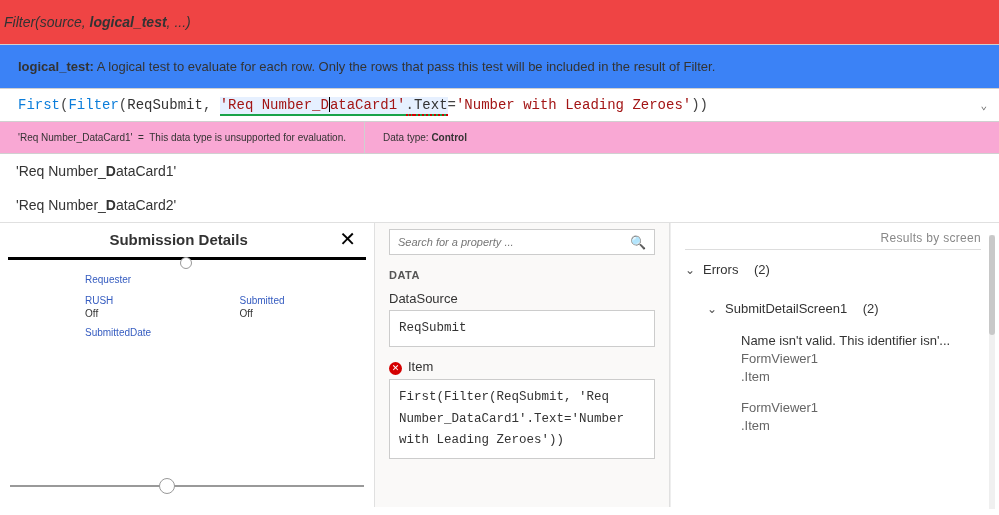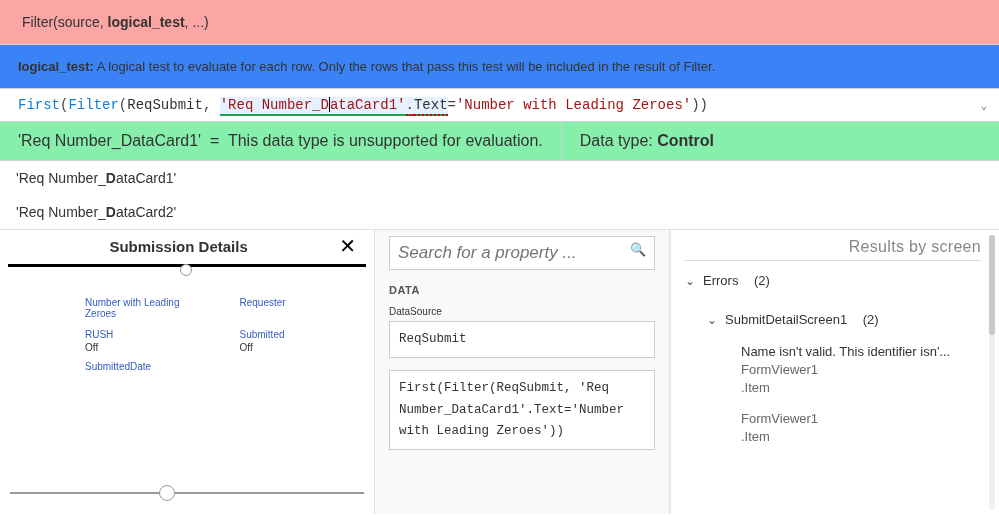--- a/index.html
+++ b/index.html
@@ -9,24 +9,25 @@
       color: #333;
       background: #fff;
       width: 999px;
       height: 515px;
       overflow: hidden;
       position: relative;
     }
 
     
     .signature-bar {
-      background: #fca5a5;
-      padding: 14px 22px;
+      background: #ef4444;
+      padding: 14px 4px;
       border-bottom: 1px solid #d0d0d0;
       font-size: 14px;
+      font-style: italic;
     }
     .description-bar {
       background: #3b82f6;
       padding: 14px 18px;
       border-bottom: 1px solid #d0d0d0;
       font-size: 13px;
     }
     .description-bar b { font-weight: 600; }
 
     
@@ -63,23 +64,23 @@
       position: absolute;
       right: 12px;
       top: 10px;
       color: #666;
       font-size: 11px;
     }
 
     
     .eval-bar {
       display: flex;
-      background: #86efac;
+      background: #f9a8d4;
       border-bottom: 1px solid #d0d0d0;
-      font-size: 16px;
+      font-size: 10px;
       text-align: center;
     }
     .eval-cell {
       padding: 10px 18px;
       border-right: 1px solid #d0d0d0;
     }
     .eval-cell:last-child { border-right: none; }
 
     
     .autocomplete {
@@ -104,21 +105,21 @@
       width: 375px;
       position: relative;
       background: #fff;
       border-right: 1px solid #e0e0e0;
     }
     .canvas-title-row {
       display: flex;
       align-items: center;
       padding: 4px 10px 6px 10px;
       border-bottom: 3px solid #000;
-      margin: 0 8px 24px 8px;
+      margin: 0 8px 8px 8px;
       position: relative;
     }
     .canvas-title {
       font-weight: 600;
       font-size: 15px;
       text-align: center;
       flex: 1;
     }
     .close-x {
       font-size: 20px;
@@ -190,41 +191,41 @@
       overflow: hidden;
     }
     .search-box {
       position: relative;
       margin-bottom: 10px;
     }
     .search-box input {
       width: 100%;
       padding: 6px 30px 6px 8px;
       border: 1px solid #ccc;
-      font-size: 17px;
+      font-size: 11px;
       color: #333;
       background: #fff;
       font-style: italic;
     }
     .search-icon {
       position: absolute;
       right: 8px;
       top: 6px;
       color: #888;
       font-size: 13px;
     }
     .section-label {
       font-size: 11px;
       letter-spacing: 0.5px;
       color: #555;
       font-weight: 600;
       margin: 14px 0 10px 0;
     }
     .prop-name {
-      font-size: 10px;
+      font-size: 13px;
       color: #333;
       margin-bottom: 4px;
     }
     .prop-box {
       border: 1px solid #ccc;
       background: #fff;
       padding: 7px 9px;
       font-family: Consolas, "Courier New", monospace;
       font-size: 12.5px;
       color: #333;
@@ -249,21 +250,21 @@
     
     .errors {
       flex: 1;
       padding: 8px 18px 8px 14px;
       background: #fff;
       font-size: 13px;
       border-left: 1px solid #eee;
     }
     .results-header {
       color: #888;
-      font-size: 16px;
+      font-size: 12px;
       text-align: right;
       border-bottom: 1px solid #ddd;
       padding-bottom: 4px;
       margin-bottom: 8px;
       letter-spacing: 0.3px;
     }
     .err-group {
       margin: 4px 0 10px 0;
     }
     .err-toggle {
@@ -346,24 +347,20 @@
 
   <div class="canvas">
     <div class="canvas-title-row">
       <div class="canvas-title">Submission Details</div>
       <div class="close-x">✕</div>
       <div class="title-slider"></div>
     </div>
     <div class="form-fields">
       <div class="field-row">
         <div class="field-col">
-          <div class="field-label">Number with Leading Zeroes</div>
-          <div class="field-value"></div>
-        </div>
-        <div class="field-col">
           <div class="field-label">Requester</div>
           <div class="field-value"></div>
         </div>
       </div>
       <div class="field-row">
         <div class="field-col">
           <div class="field-label">RUSH</div>
           <div class="field-value">Off</div>
         </div>
         <div class="field-col">
@@ -383,20 +380,21 @@
   <div class="props">
     <div class="search-box">
       <input type="text" placeholder="Search for a property ..." style="">
       <span class="search-icon">🔍</span>
     </div>
     <div class="section-label">DATA</div>
 
     <div class="prop-name">DataSource</div>
     <div class="prop-box">ReqSubmit</div>
 
+    <div class="prop-name err"><span>Item</span></div>
     <div class="prop-box">First(Filter(ReqSubmit, 'Req Number_DataCard1'.Text='Number with Leading Zeroes'))</div>
 
   </div>
 
   <div class="errors">
     <div class="results-header">Results by screen</div>
 
     <div class="err-group">
       <div class="err-toggle">
         <span class="err-chevron">⌄</span>

